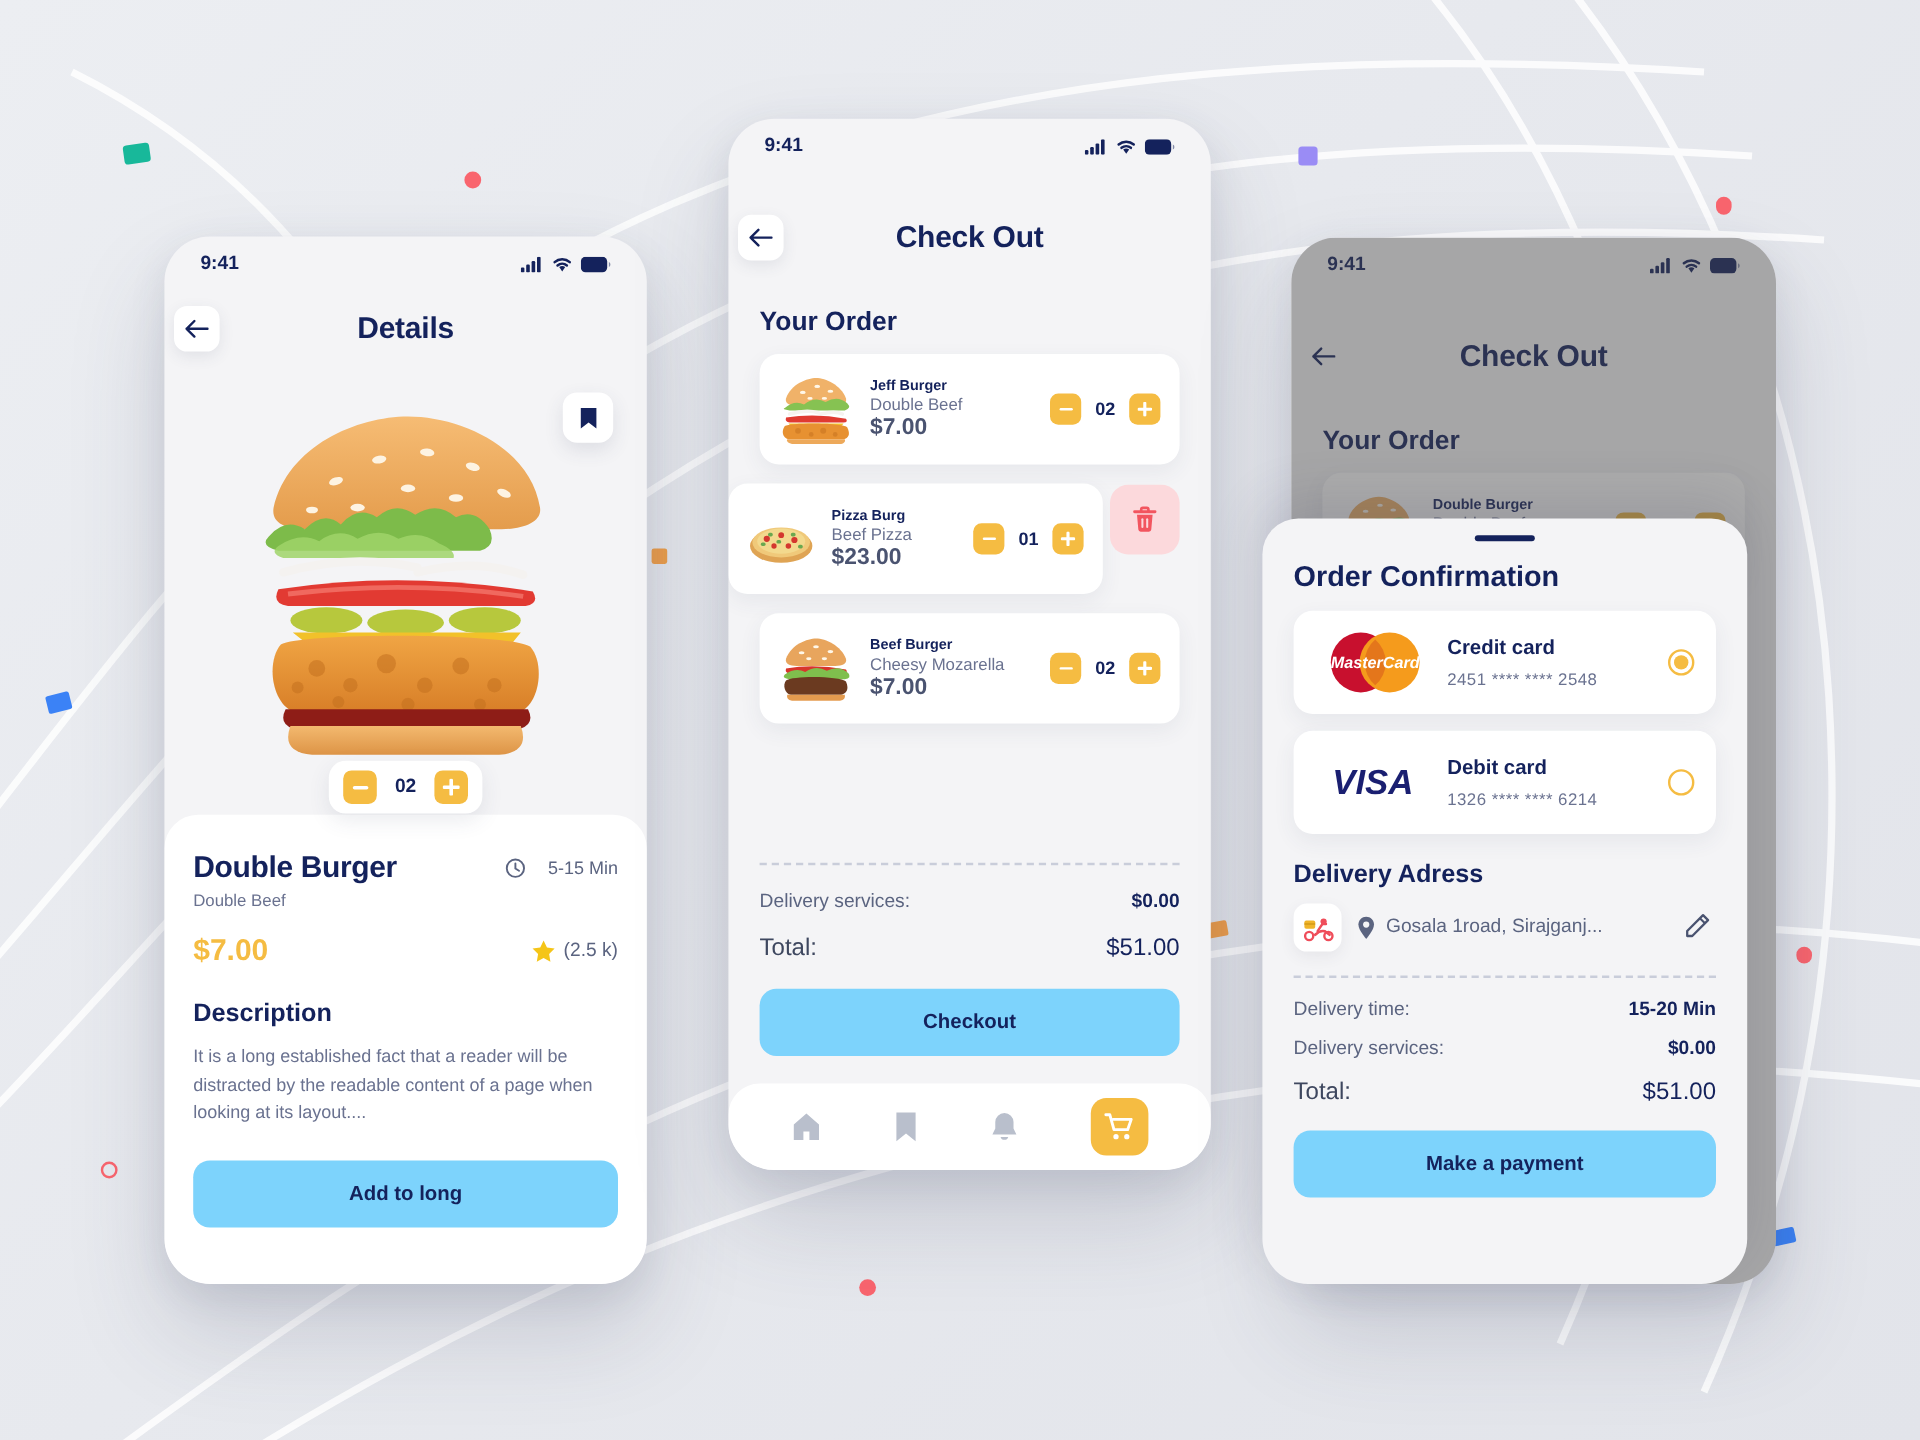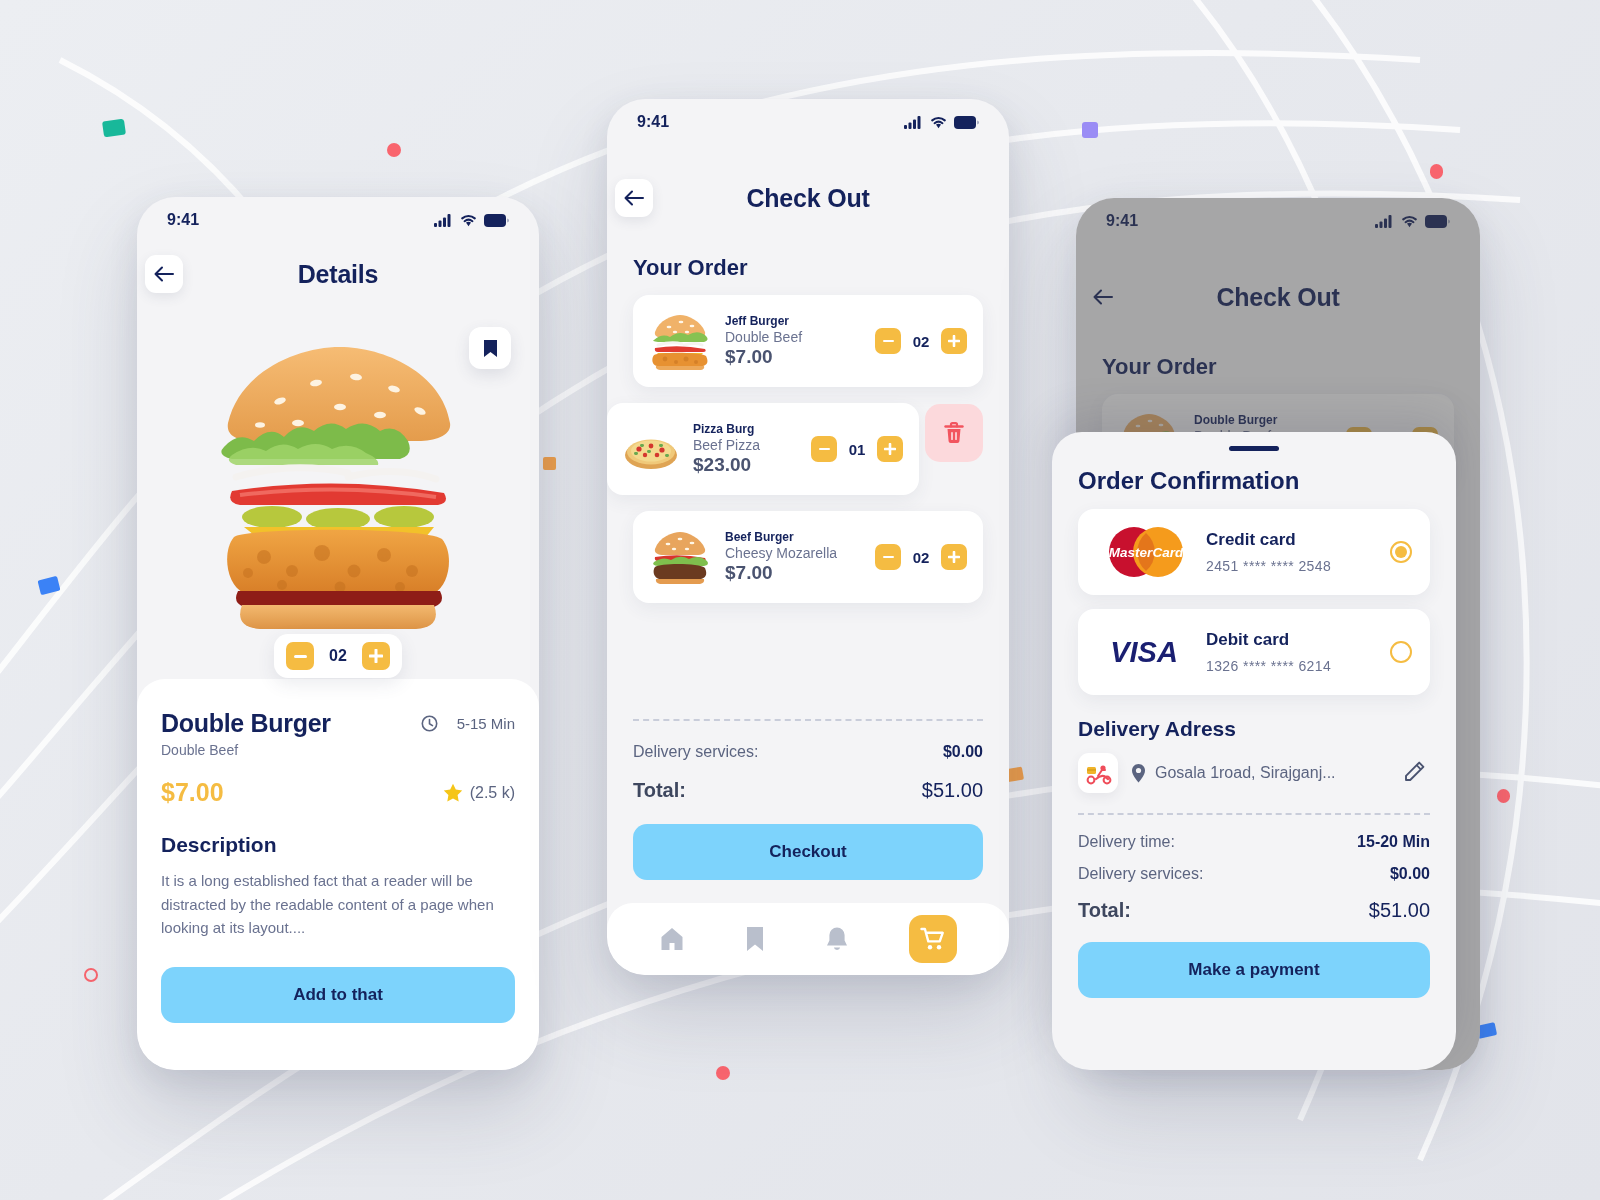--- a/index.html
+++ b/index.html
@@ -123,21 +123,21 @@
     position:absolute; right: 26px; top: 123px; width: 58px; height: 58px;
     border-radius: 15px; background:#fcd9dc; border:none; cursor:pointer;
     display:flex; align-items:center; justify-content:center;
   }
 
   .dash { border-top: 2px dashed #c9cdda; margin: 0 26px; }
   .totals { padding: 0 26px; }
   .tot-row { display:flex; justify-content:space-between; align-items:baseline; }
   .tot-label { font-size:16px; color:#5b6480; }
   .tot-val { font-size:16px; font-weight:700; color:#14225c; }
-  .tot-row.grand .tot-label { font-size:20px; color:#3e475f; font-weight:700; }
+  .tot-row.grand .tot-label { font-size:20px; color:#3e475f; font-weight:400; }
   .tot-row.grand .tot-val { font-size:20px; font-weight:400; color:#14225c; }
 
   .tabbar {
     position:absolute; left:0; right:0; bottom:0; height: 72px;
     background:#fff; border-radius: 26px 26px 38px 38px;
     display:flex; align-items:center; justify-content:space-around; padding: 0 22px;
   }
   .tab-item { background:none; border:none; cursor:pointer; display:flex; align-items:center; justify-content:center; }
   .tab-cart {
     width:48px; height:48px; border-radius:13px; background:#f5bc42;
@@ -348,21 +348,21 @@
           <path d="M10 0.8 12.8 6.6 19.2 7.5 14.6 12 15.7 18.4 10 15.4 4.3 18.4 5.4 12 0.8 7.5 7.2 6.6Z" fill="#f5c518"></path>
         </svg>
         <span>(2.5 k)</span>
       </div>
     </div>
 
     <div class="section-head" style="margin-top:26px;">Description</div>
     <p class="desc" style="margin-top:12px;">It is a long established fact that a reader will be distracted by the readable content of a page when looking at its layout....</p>
 
     <div style="position:absolute;left:24px;right:24px;top:288px;">
-      <button class="primary-btn">Add to that</button>
+      <button class="primary-btn">Add to long</button>
     </div>
   </div>
 </div>
 
 <div class="phone" id="phone-mid">
 
   <div class="status-bar">
     <span>9:41</span>
     <span class="status-icons">
       <svg width="19" height="13" viewBox="0 0 19 13">

